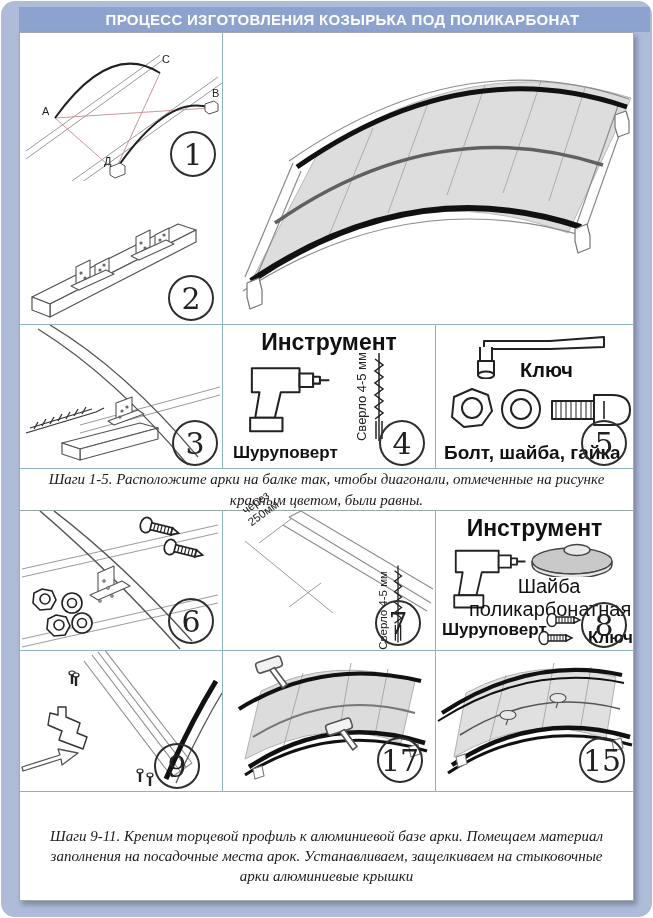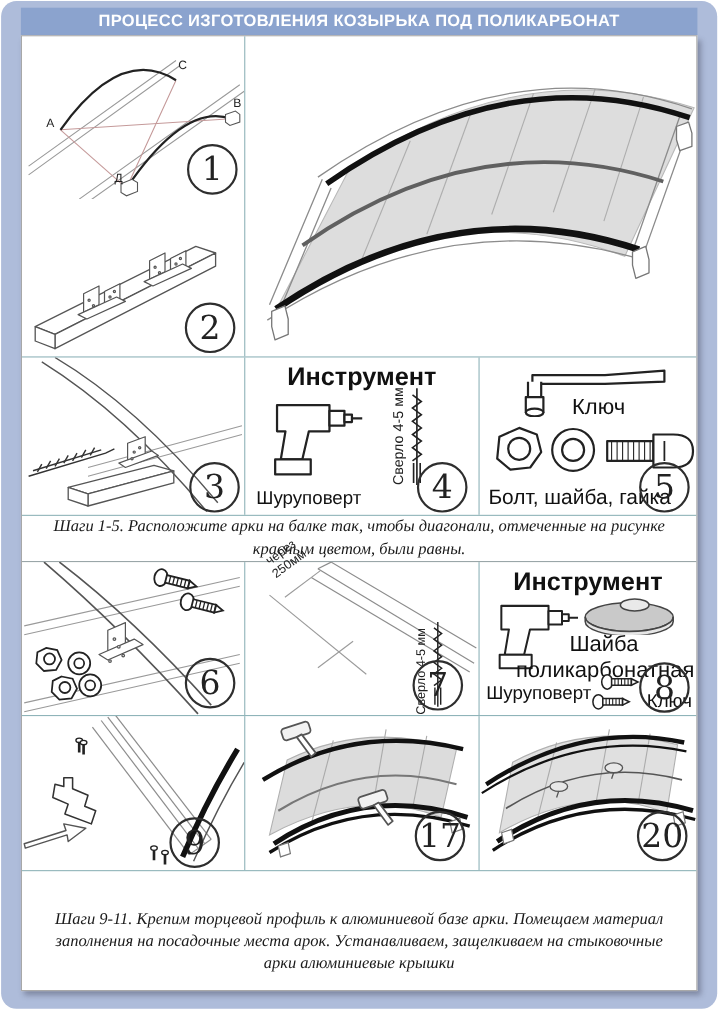--- a/index.html
+++ b/index.html
@@ -9,21 +9,21 @@
     font-family:"Liberation Sans", sans-serif;
     -webkit-font-smoothing:antialiased;
   }
   .frame{
     position:absolute;left:1px;top:1px;right:1px;bottom:1px;
     background:#aebcda;border-radius:14px;
   }
   .header-bar{
     position:absolute;left:19px;top:7px;width:615px;height:25px;
     background:#8ba3ce;
-    display:flex;align-items:center;justify-content:center;
+    display:flex;align-items:center;justify-content:center;padding-left:16px;
   }
   .header-bar .title{
     color:#ffffff;font-weight:bold;font-size:15px;letter-spacing:.3px;
   }
   .page{
     position:absolute;left:19px;top:32px;width:615px;height:869px;
     background:#ffffff;border:1px solid #a8a8a8;
     box-shadow:3px 4px 5px rgba(40,40,60,.35);
     box-sizing:border-box;
     display:flex;flex-direction:column;
@@ -58,21 +58,21 @@
     font-family:"DejaVu Serif", serif;font-size:30px;color:#222;
     background:transparent;z-index:5;box-sizing:border-box;
   }
   svg{display:block;}
   svg text{font-family:"Liberation Sans", sans-serif;fill:#222;}
 
   .tool-title{
     position:absolute;top:4px;left:0;right:0;text-align:center;
     font-weight:bold;font-size:23px;color:#111;
   }
-  .tool-label{position:absolute;font-size:17px;color:#111;}
+  .tool-label{position:absolute;font-size:17px;color:#111;font-weight:bold;}
   .vtext{
     writing-mode:vertical-rl;transform:rotate(180deg);
     font-size:13px;color:#222;white-space:nowrap;
   }
   .vtext-sm{font-size:11.5px;}
   .pitch-label{
     position:absolute;left:8px;top:2px;width:52px;
     transform:rotate(-36deg);transform-origin:left top;
     font-size:11.5px;color:#222;text-align:center;line-height:1.1;
   }
@@ -469,21 +469,21 @@
           <ellipse cx="72" cy="64" rx="8" ry="4.5"></ellipse>
           <ellipse cx="122" cy="47" rx="8" ry="4.5"></ellipse>
           <path d="M72,68 l-2,6 M122,51 l-2,6" fill="none"></path>
         </g>
         <g fill="#fff" stroke="#777" stroke-width="1.1">
           <path d="M20,106 l9,-3 l2,10 l-9,3 z"></path>
           <path d="M176,90 l9,-3 l2,10 l-9,3 z"></path>
         </g>
       </svg>
       <div class="num-circle" style="right:10px;bottom:8px;">
-        <span>20</span>
+        <span>15</span>
       </div>
     </div>
   </div>
 
   <div class="caption cap3">
     <div class="cap-text">Шаги 9-11. Крепим торцевой профиль к алюминиевой базе арки. Помещаем материал заполнения на посадочные места арок. Устанавливаем, защелкиваем на стыковочные арки алюминиевые крышки</div>
   </div>
 
 </div>
 

